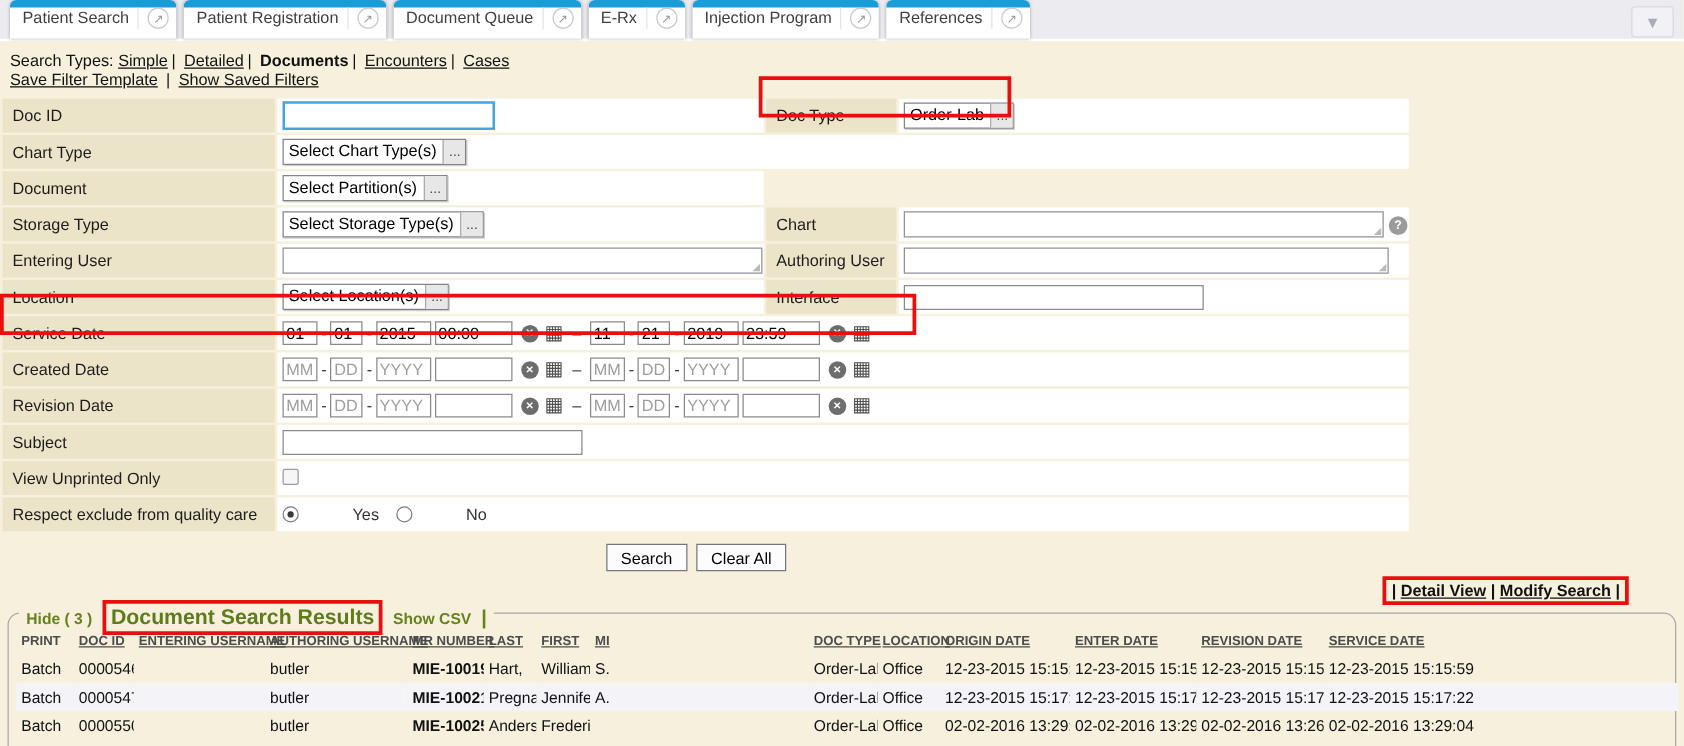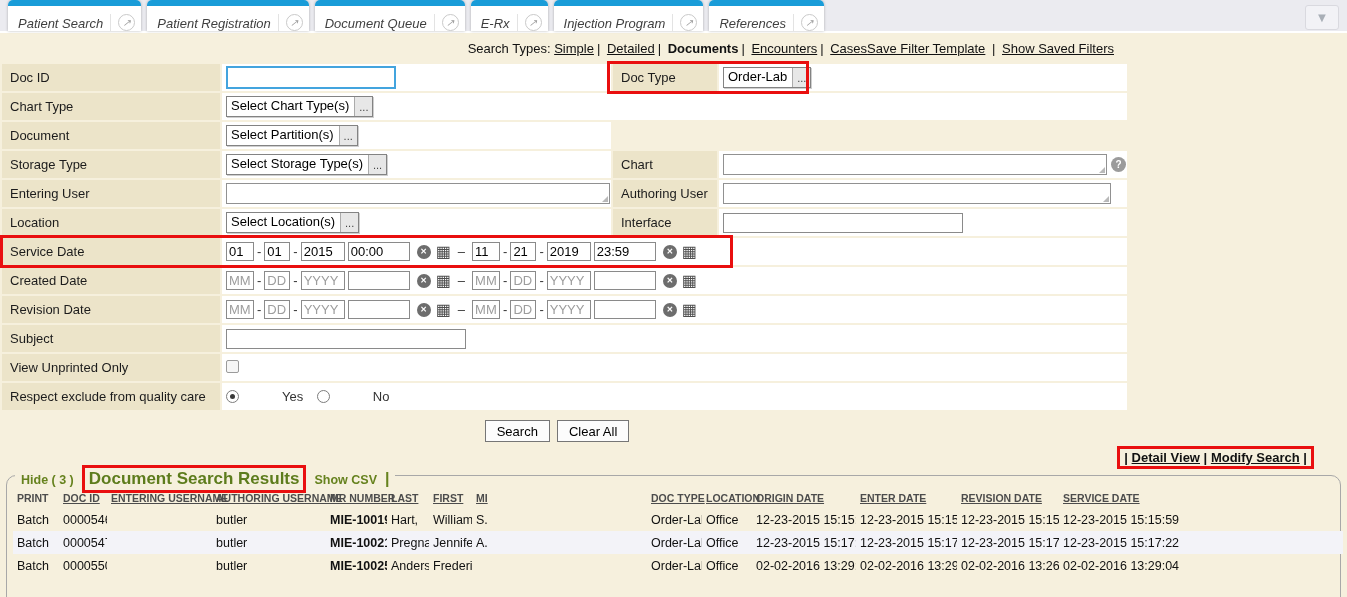--- a/index.html
+++ b/index.html
@@ -7,31 +7,31 @@
   body {
     width:1347px; height:597px; overflow:hidden; position:relative;
     background:#f6f0dd; font-family:"Liberation Sans", sans-serif; color:#111;
   }
   
   .tabbar { height:33px; background:#ebebf0; display:flex; align-items:flex-end;
     padding-left:8px; gap:6px; border-bottom:2px solid #ffffff; position:relative; }
   .tab { border-radius:5px 5px 0 0; overflow:hidden; background:#fff;
     box-shadow:0 0 3px rgba(0,0,0,.28); flex:0 0 auto; cursor:pointer; }
   .tab-blue { height:6px; background:#199cd8; }
-  .tab-white { display:flex; align-items:flex-end; height:25px; padding:0 6px 0 10px; gap:7px;font-style:italic; }
+  .tab-white { display:flex; align-items:flex-start; height:25px; padding:0 6px 0 10px; gap:7px; }
   .tab-label { font-size:13px; color:#3f3f3f; white-space:nowrap; }
   .tab-div { width:1px; height:17px; background:#e3e3e3; }
   .circle-icon { width:17px; height:17px; border:1px solid #c9c9c9; border-radius:50%;
     color:#9a9a9a; font-size:10px; display:flex; align-items:center; justify-content:center; flex:0 0 auto; }
   .collapse-btn { position:absolute; right:8px; top:5px; width:34px; height:25px;
     background:#f2f2f6; border:1px solid #d9d9df; border-radius:3px; color:#a8aeb6;
     display:flex; align-items:center; justify-content:center; font-size:13px; cursor:pointer; }
   
   .types-row { width:1114px; display:flex; justify-content:flex-end;
-    padding:8px 0 6px 8px; font-size:13px; }
+    padding:8px 0 6px 8px; font-size:13px;flex-direction:column; }
   .types-row a { color:#111; text-decoration:underline; cursor:pointer; }
   .curr { font-weight:bold; }
   .sep { margin:0 3px; }
   
   table.form { border-collapse:separate; border-spacing:2px; }
   table.form td { height:27px; font-size:13px; vertical-align:middle; }
   .lbl { background:#ece4c9; padding-left:8px; color:#1c1c1c; white-space:nowrap; }
   .fw { background:#ffffff; padding-left:4px; }
   .bgpage { background:transparent; }
   .text-input { border:1px solid #8a8a8a; height:20px; font:13px "Liberation Sans",sans-serif; padding:0 3px; background:#fff; }
@@ -57,21 +57,21 @@
     font-size:8px; font-weight:bold; display:inline-flex; align-items:center; justify-content:center; margin-left:4px; cursor:pointer; }
   .cal-icon { color:#4f4f4f; font-size:16px; line-height:1; margin-left:2px; cursor:pointer; }
   .checkbox { width:13px; height:13px; border:1px solid #9b9b9b; background:#f6f6f6; display:inline-block; border-radius:2px; cursor:pointer; }
   .radio { width:13px; height:13px; border:1px solid #7c7c7c; border-radius:50%; background:#fff;
     display:inline-block; vertical-align:-2px; margin-right:3px; position:relative; cursor:pointer; }
   .radio.sel::after { content:""; position:absolute; left:3px; top:3px; width:5px; height:5px; border-radius:50%; background:#3a3a3a; }
   .radio-lab { margin-right:10px; color:#333;margin-left:40px; }
   
   .btn-row { width:1114px; display:flex; justify-content:center; gap:7px; margin-top:8px; }
   .btn { border:1px solid #767676; background:#fcfcfc; font:13px "Liberation Sans",sans-serif; height:22px; padding:0 11px; cursor:pointer; }
-  .view-links { text-align:right; margin:4px 33px 0 0; font-size:13px; font-weight:bold; }
+  .view-links { text-align:right; margin:4px 44px 0 0; font-size:13px; font-weight:bold; }
   .view-links a { color:#111; text-decoration:underline; cursor:pointer; }
   .red-wrap { display:inline-block; border:3px solid #e90f0f; padding:1px 4px; }
   
   .results { margin:6px 6px 0; border:1px solid #a8a8a8; border-radius:10px; height:150px; position:relative; padding:12px 0 0; }
   .legend { position:absolute; top:-11px; left:8px; background:#f6f0dd; padding:0 6px;
     display:flex; align-items:baseline; gap:8px; white-space:nowrap; }
   .legend a { color:#66821e; font-size:12.5px; font-weight:bold; cursor:pointer; }
   .legend .ttl { color:#5d7c1c; font-size:17px; font-weight:bold; }
   .legend .lpipe { color:#66821e; font-weight:bold; }
   table.grid { border-collapse:collapse; table-layout:fixed; width:1330px; margin-left:6px; }

